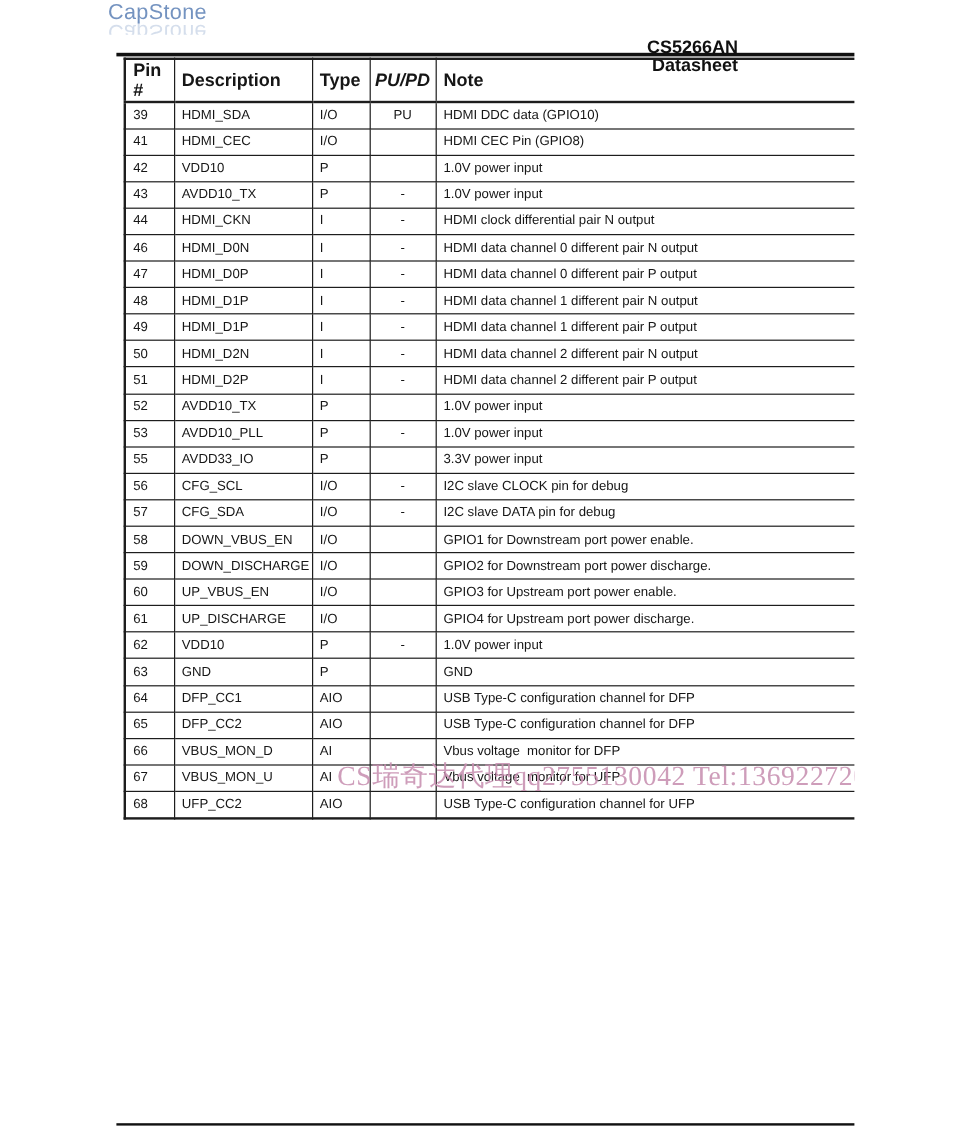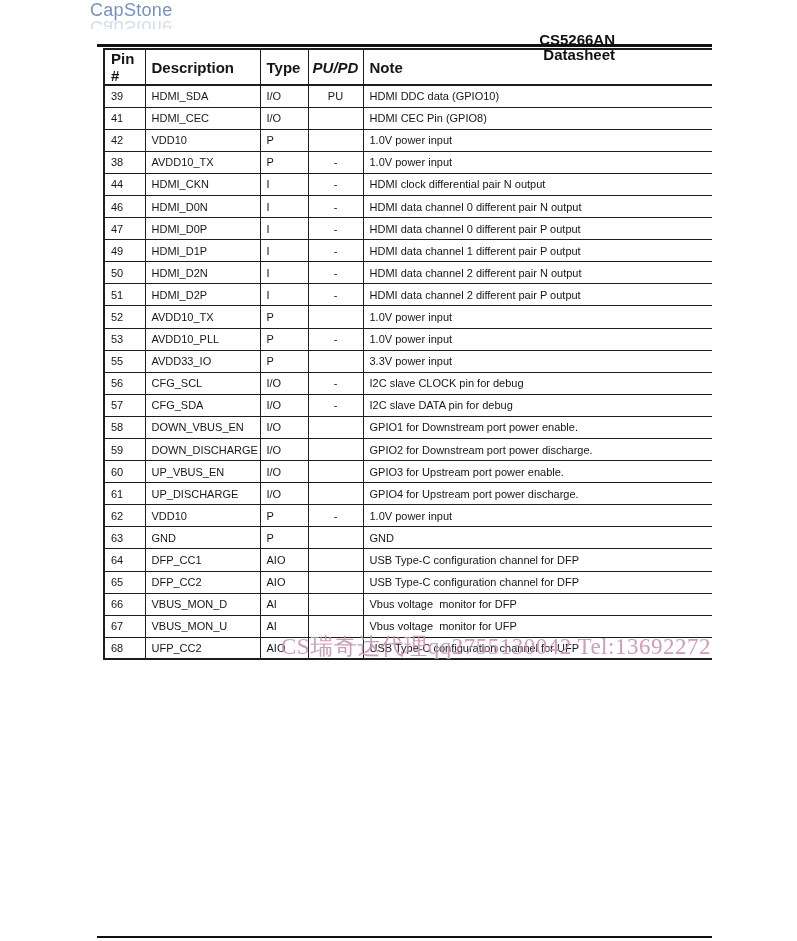--- a/index.html
+++ b/index.html
@@ -170,21 +170,21 @@
           <td class="col-note">HDMI CEC Pin (GPIO8)</td>
         </tr>
         <tr>
           <td class="col-pin">42</td>
           <td class="col-desc">VDD10</td>
           <td class="col-type">P</td>
           <td class="col-pupd"></td>
           <td class="col-note">1.0V power input</td>
         </tr>
         <tr>
-          <td class="col-pin">38</td>
+          <td class="col-pin">43</td>
           <td class="col-desc">AVDD10_TX</td>
           <td class="col-type">P</td>
           <td class="col-pupd">-</td>
           <td class="col-note">1.0V power input</td>
         </tr>
         <tr>
           <td class="col-pin">44</td>
           <td class="col-desc">HDMI_CKN</td>
           <td class="col-type">I</td>
           <td class="col-pupd">-</td>
@@ -196,20 +196,27 @@
           <td class="col-type">I</td>
           <td class="col-pupd">-</td>
           <td class="col-note">HDMI data channel 0 different pair N output</td>
         </tr>
         <tr>
           <td class="col-pin">47</td>
           <td class="col-desc">HDMI_D0P</td>
           <td class="col-type">I</td>
           <td class="col-pupd">-</td>
           <td class="col-note">HDMI data channel 0 different pair P output</td>
+        </tr>
+        <tr>
+          <td class="col-pin">48</td>
+          <td class="col-desc">HDMI_D1P</td>
+          <td class="col-type">I</td>
+          <td class="col-pupd">-</td>
+          <td class="col-note">HDMI data channel 1 different pair N output</td>
         </tr>
         <tr>
           <td class="col-pin">49</td>
           <td class="col-desc">HDMI_D1P</td>
           <td class="col-type">I</td>
           <td class="col-pupd">-</td>
           <td class="col-note">HDMI data channel 1 different pair P output</td>
         </tr>
         <tr>
           <td class="col-pin">50</td>

